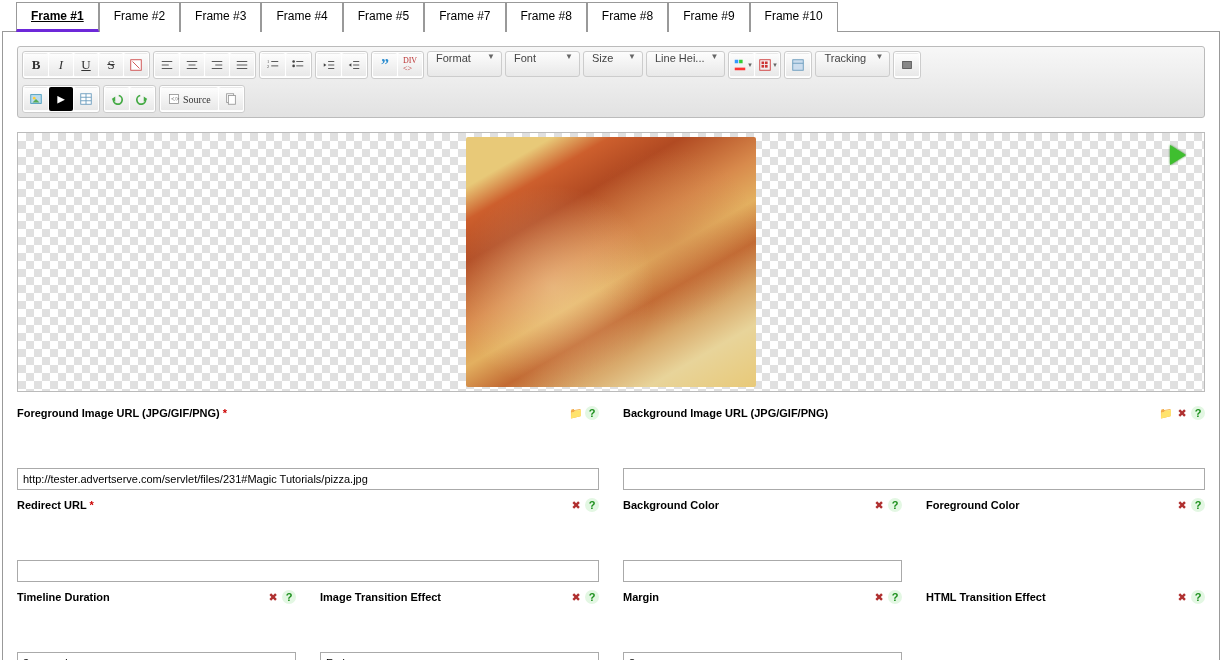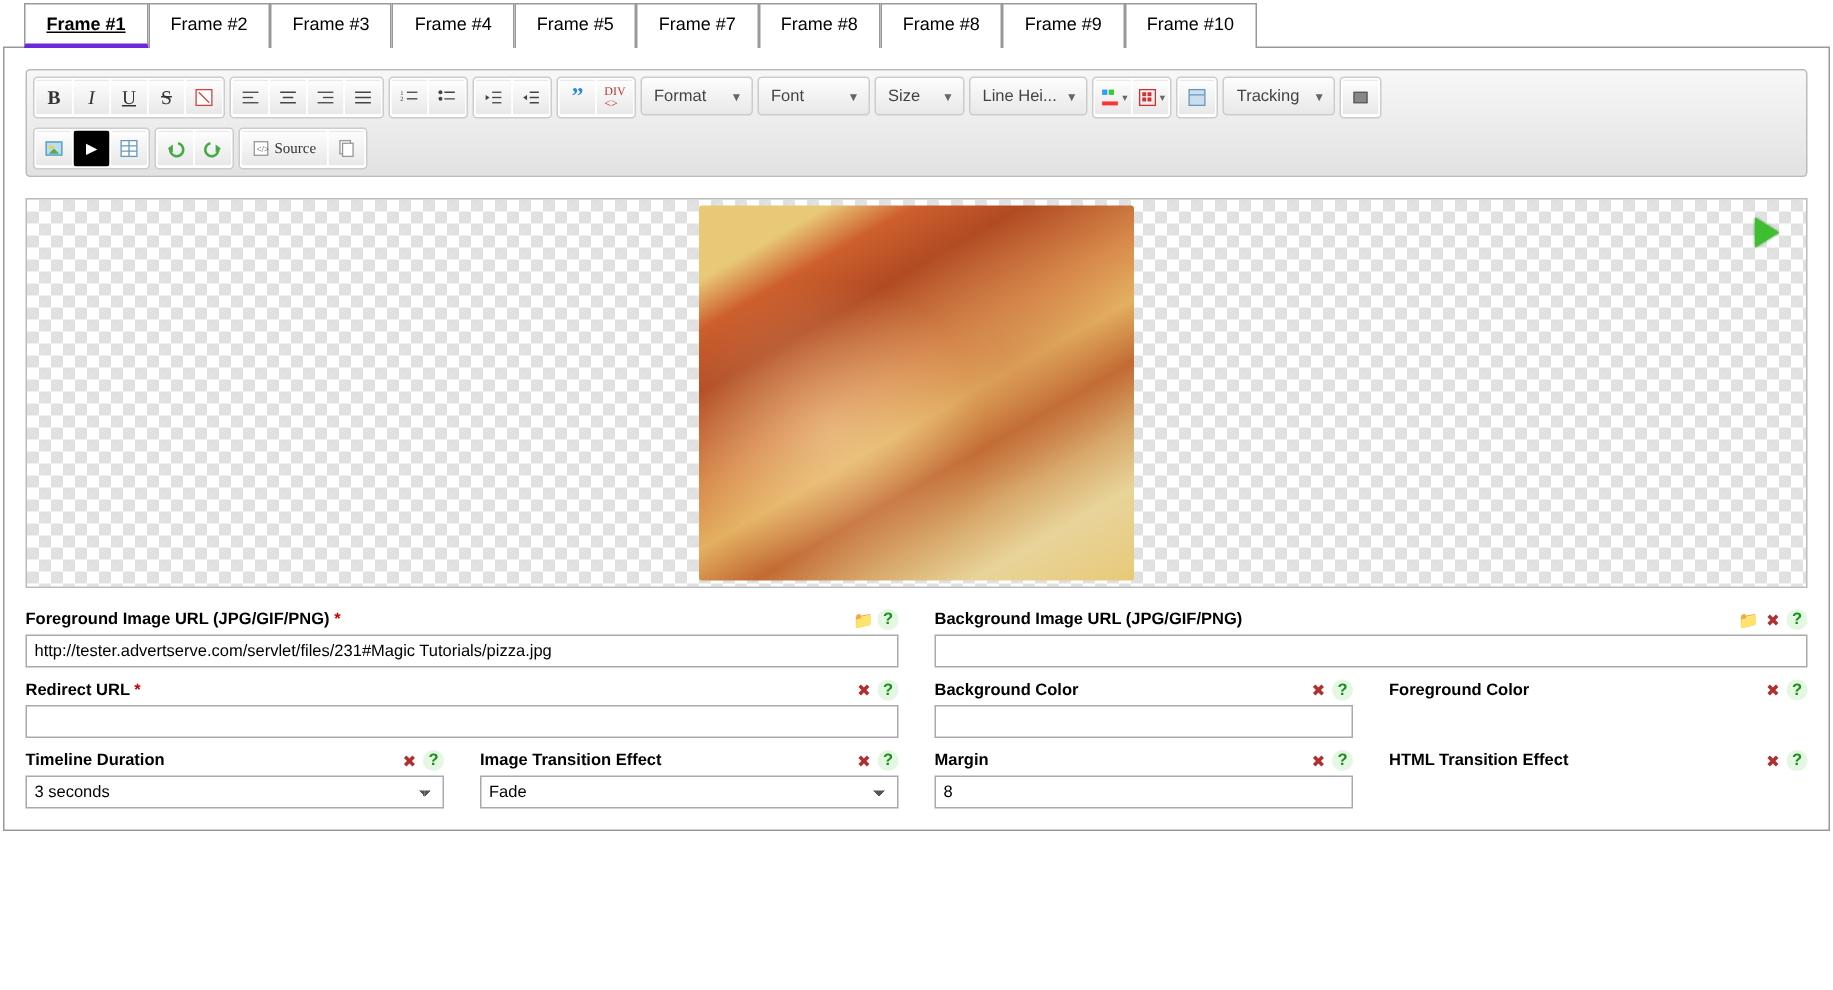--- a/index.html
+++ b/index.html
@@ -4,38 +4,38 @@
 <style>
 * { box-sizing: border-box; margin: 0; padding: 0; }
 body { font-family: Verdana, Arial, sans-serif; font-size: 11px; background: #fff; padding: 2px; }
 .tabs { display: flex; gap: 0; margin-left: 14px; }
 .tab { border: 1px solid #999; border-bottom: none; padding: 6px 14px; background: #fff; cursor: pointer; font-size: 12px; }
 .tab.active { font-weight: bold; border-bottom: 3px solid #6d28d9; position: relative; z-index: 2; text-decoration: underline; }
 .panel { border: 1px solid #999; margin-top: -1px; padding: 14px; background: #fff; }
 .toolbar { background: linear-gradient(#f7f7f7, #e2e2e2); border: 1px solid #bbb; border-radius: 3px; padding: 4px; display: flex; flex-wrap: wrap; gap: 3px; align-items: center; }
 .tgroup { display: inline-flex; gap: 1px; border: 1px solid #ccc; background: #fff; border-radius: 3px; padding: 1px; }
 .tbtn { width: 24px; height: 24px; display: inline-flex; align-items: center; justify-content: center; background: linear-gradient(#fdfdfd,#e8e8e8); border: 1px solid transparent; border-radius: 2px; cursor: pointer; font-family: Georgia, serif; font-size: 13px; color: #333; }
-.tdrop { height: 26px; display: inline-flex; align-items: center; justify-content: space-between; background: linear-gradient(#fdfdfd,#e8e8e8); border: 1px solid #ccc; border-radius: 3px; cursor: pointer; padding: 0 6px 0 8px; font-size: 11px; color: #444; min-width: 75px; }
+.tdrop { height: 26px; display: inline-flex; align-items: flex-start; justify-content: space-between; background: linear-gradient(#fdfdfd,#e8e8e8); border: 1px solid #ccc; border-radius: 3px; cursor: pointer; padding: 0 6px 0 8px; font-size: 11px; color: #444; min-width: 75px; }
 .tdrop .arrow { font-size: 8px; color: #666; margin-left: 6px; }
 .toolbar-row { display: flex; gap: 3px; width: 100%; }
 .preview { margin-top: 14px; border: 1px solid #bbb; height: 260px; position: relative; background-image: linear-gradient(45deg,#e0e0e0 25%,transparent 25%),linear-gradient(-45deg,#e0e0e0 25%,transparent 25%),linear-gradient(45deg,transparent 75%,#e0e0e0 75%),linear-gradient(-45deg,transparent 75%,#e0e0e0 75%); background-size: 16px 16px; background-position: 0 0,0 8px,8px -8px,-8px 0; display: flex; align-items: center; justify-content: center; }
 .preview-img { width: 290px; height: 250px; background: linear-gradient(150deg,#e8c978 0%,#e8c978 12%,#cd5f2d 20%,#b14a22 30%,#d88a4c 45%,#e3b060 55%,#c26a33 65%,#d8a86a 75%,#e8d49a 85%,#e8c978 100%); border-radius: 2px; position: relative; overflow: hidden; }
 .preview-img::before { content:""; position:absolute; inset:0; background: radial-gradient(circle at 30% 60%,rgba(255,240,200,.35),transparent 40%), radial-gradient(circle at 70% 40%,rgba(200,120,70,.4),transparent 35%); }
 .play { position: absolute; top: 12px; right: 18px; width: 0; height: 0; border-top: 10px solid transparent; border-bottom: 10px solid transparent; border-left: 16px solid #3fbf2f; cursor: pointer; filter: drop-shadow(0 0 1px #2a8a1e); }
 .fields { margin-top: 14px; display: grid; grid-template-columns: 1fr 1fr; gap: 8px 24px; }
 .field { display: flex; flex-direction: column; gap: 3px; }
 .field-row { display: flex; align-items: center; justify-content: space-between; }
 .field label { font-weight: bold; font-size: 11px; }
 .req { color: #c00; }
 .icons { display: inline-flex; gap: 2px; }
 .icn { width: 14px; height: 14px; display: inline-flex; align-items: center; justify-content: center; font-size: 11px; cursor: pointer; }
 .icn-help { color: #1c8f1c; background:#e3f7e3; border-radius:50%; font-weight:bold; }
 .icn-browse { color:#b07b2c; }
 .icn-clear { color:#b03030; }
-input[type=text], select { width: 100%; border: 1px solid #aaa; padding: 3px 5px; font-size: 11px; height: 22px; background:#fff; }
+input[type=text], select { width: 100%; border: 1px solid #aaa; padding: 3px 5px; font-size: 11px; height: 22px; background:#fff;margin-top:45px; }
 select { appearance: none; background-image: linear-gradient(45deg,transparent 50%,#555 50%),linear-gradient(-45deg,transparent 50%,#555 50%); background-position: calc(100% - 12px) 9px, calc(100% - 8px) 9px; background-size: 4px 4px; background-repeat: no-repeat; padding-right: 4px; }
 .colorbox { background:#000; color:#fff; padding: 3px 5px; font-size: 11px; height: 22px; border: 1px solid #000; }
 .three-inner { display: grid; grid-template-columns: 1fr 1fr; gap: 24px; }
 svg { width: 14px; height: 14px; }
 </style>
 </head>
 <body>
 
 <div class="tabs">
   <div class="tab active">Frame #1</div>

